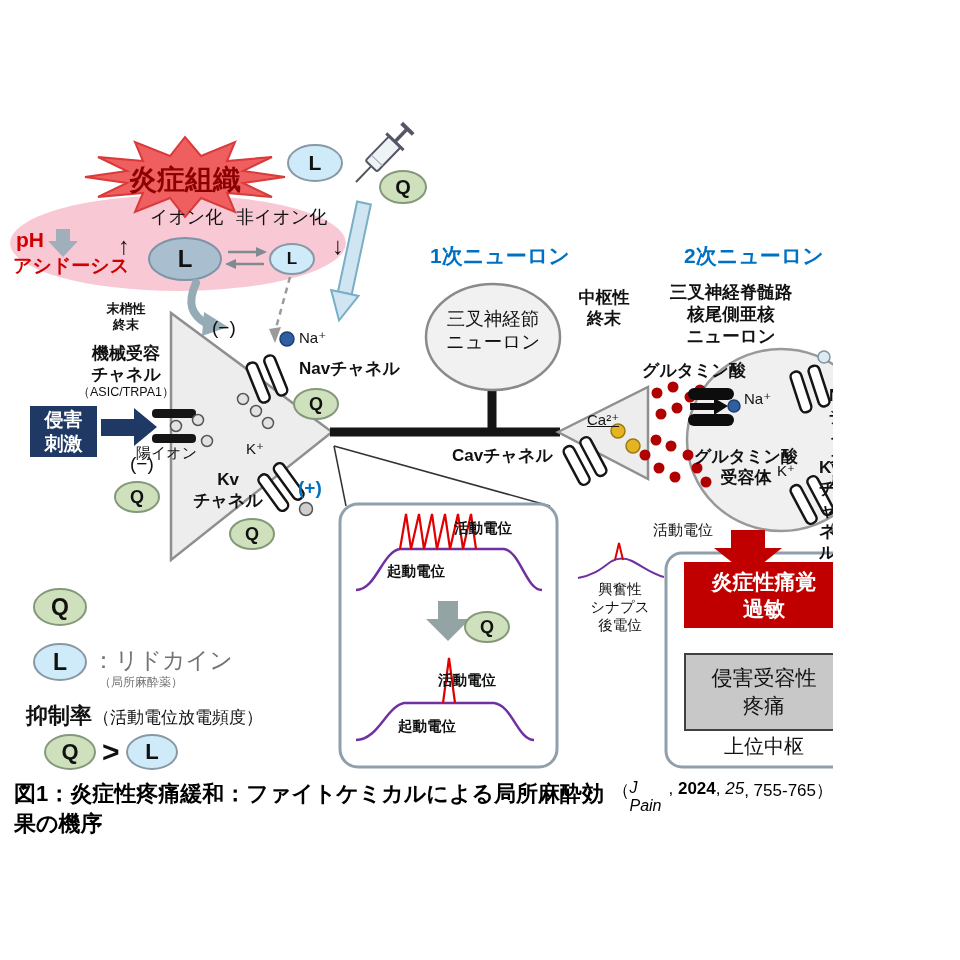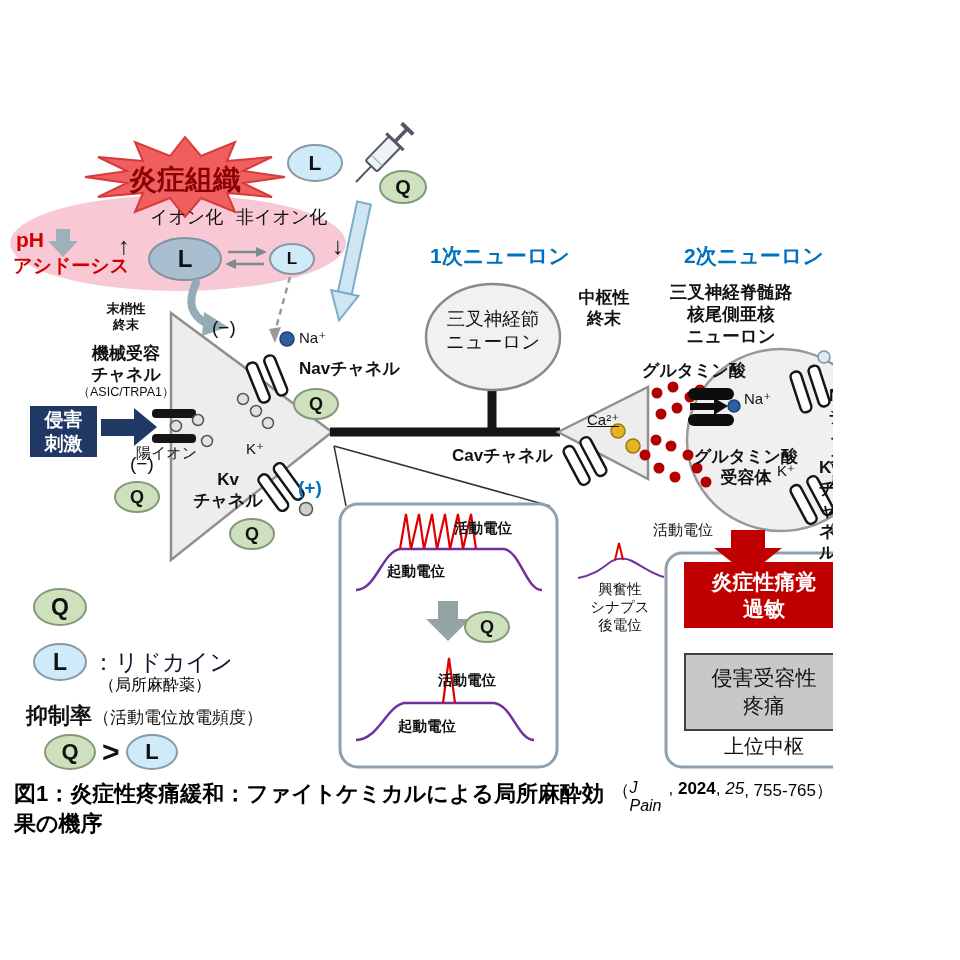--- a/index.html
+++ b/index.html
@@ -230,22 +230,22 @@
 <div class="lbl" style="left:653px;top:521px;font-size:15px;">活動電位</div>
 
 <div class="lbl b" style="left:454px;top:519px;font-size:14.5px;">活動電位</div>
 <div class="lbl b" style="left:387px;top:562px;font-size:14.5px;">起動電位</div>
 <div class="pill" style="left:465px;top:612px;width:44px;height:30px;font-size:18px;">Q</div>
 <div class="lbl b" style="left:438px;top:671px;font-size:14.5px;">活動電位</div>
 <div class="lbl b" style="left:398px;top:717px;font-size:14.5px;">起動電位</div>
 
 <div class="pill" style="left:34px;top:589px;width:52px;height:36px;font-size:23px;">Q</div>
 <div class="pill" style="left:34px;top:644px;width:52px;height:36px;font-size:23px;">L</div>
-<div class="lbl" style="left:92px;top:648px;font-size:23px;color:#0f172a;">：リドカイン</div>
-<div class="lbl" style="left:99px;top:675px;font-size:16px;color:#000000;">（局所麻酔薬）</div>
+<div class="lbl" style="left:92px;top:648px;font-size:23px;color:#737373;font-family:Liberation Mono, monospace;">：リドカイン</div>
+<div class="lbl" style="left:99px;top:675px;font-size:12px;color:#737373;">（局所麻酔薬）</div>
 <div class="lbl b" style="left:26px;top:702px;font-size:22px;">抑制率</div>
 <div class="lbl" style="left:93px;top:707px;font-size:17px;">（活動電位放電頻度）</div>
 <div class="pill" style="left:45px;top:735px;width:50px;height:34px;font-size:22px;">Q</div>
 <div class="lbl b" style="left:102px;top:733px;font-size:30px;">&gt;</div>
 <div class="pill" style="left:127px;top:735px;width:50px;height:34px;font-size:22px;">L</div>
 
 <div id="caption">
   <span class="b" style="font-size:22px;">図1：炎症性疼痛緩和：ファイトケミカルによる局所麻酔効果の機序</span>
   <span style="font-size:17px;padding-left:3px;">（</span>
   <span style="font-size:16px;font-style:italic;">J Pain</span>

